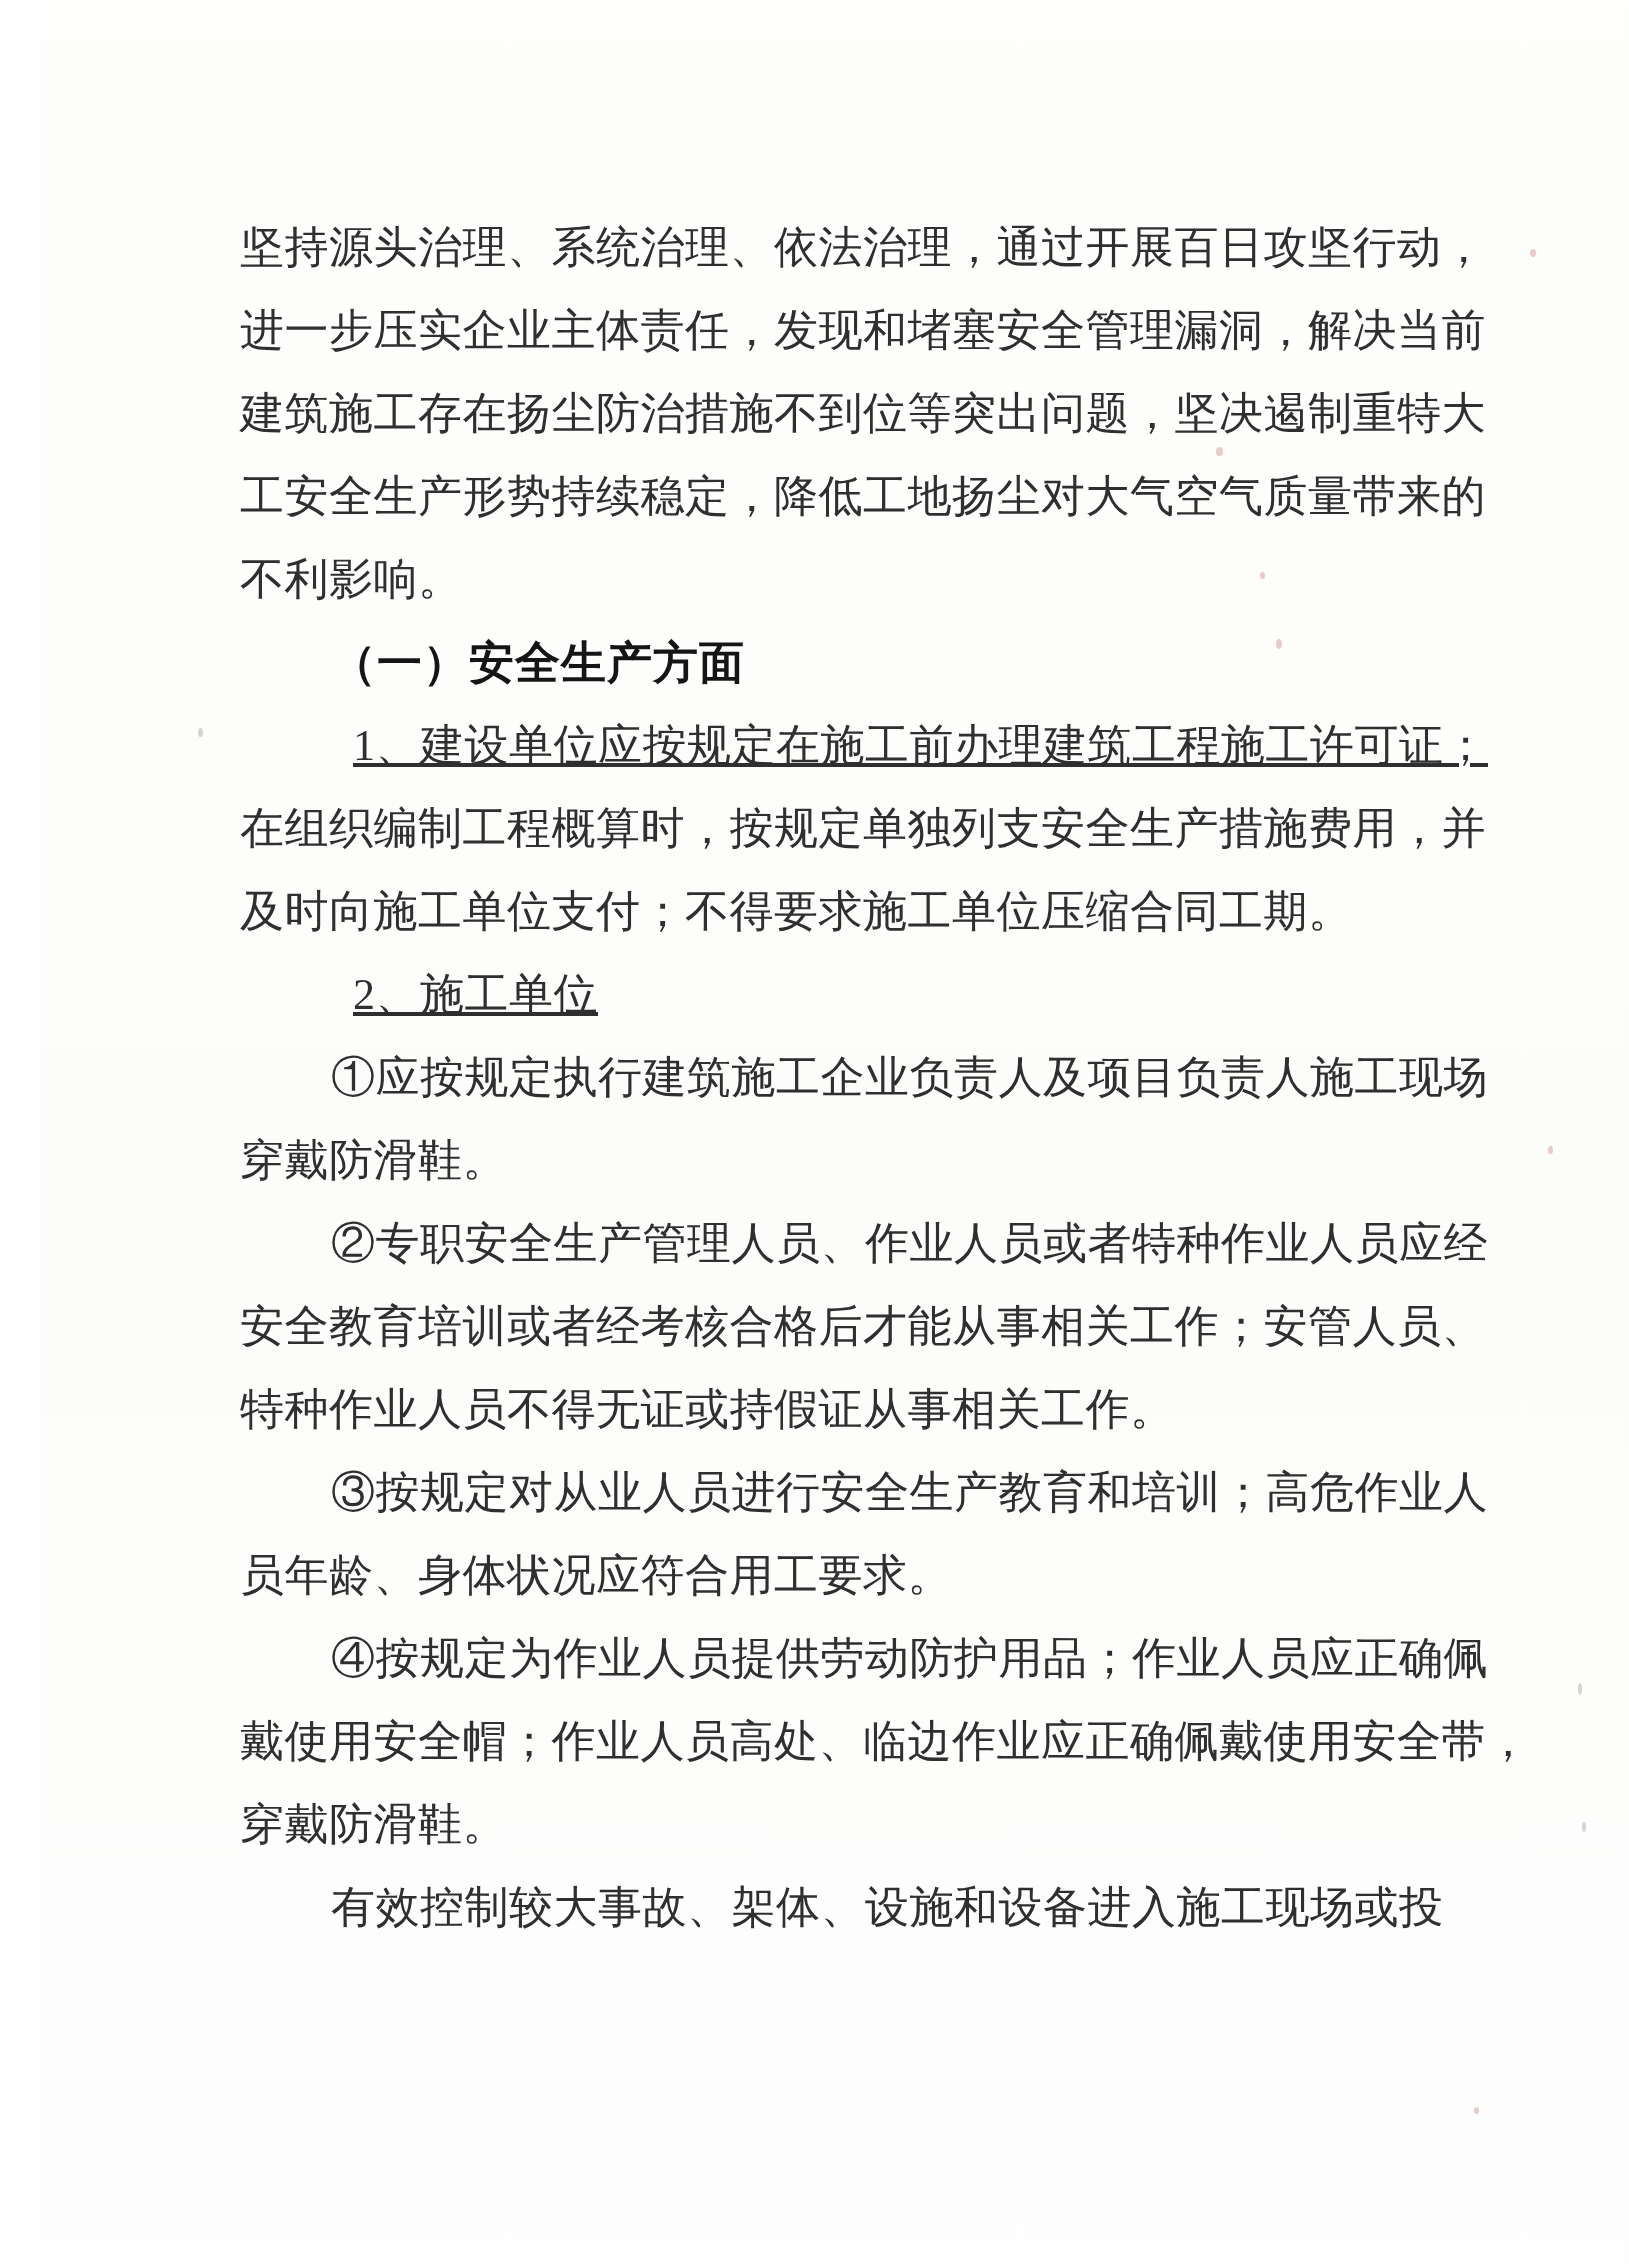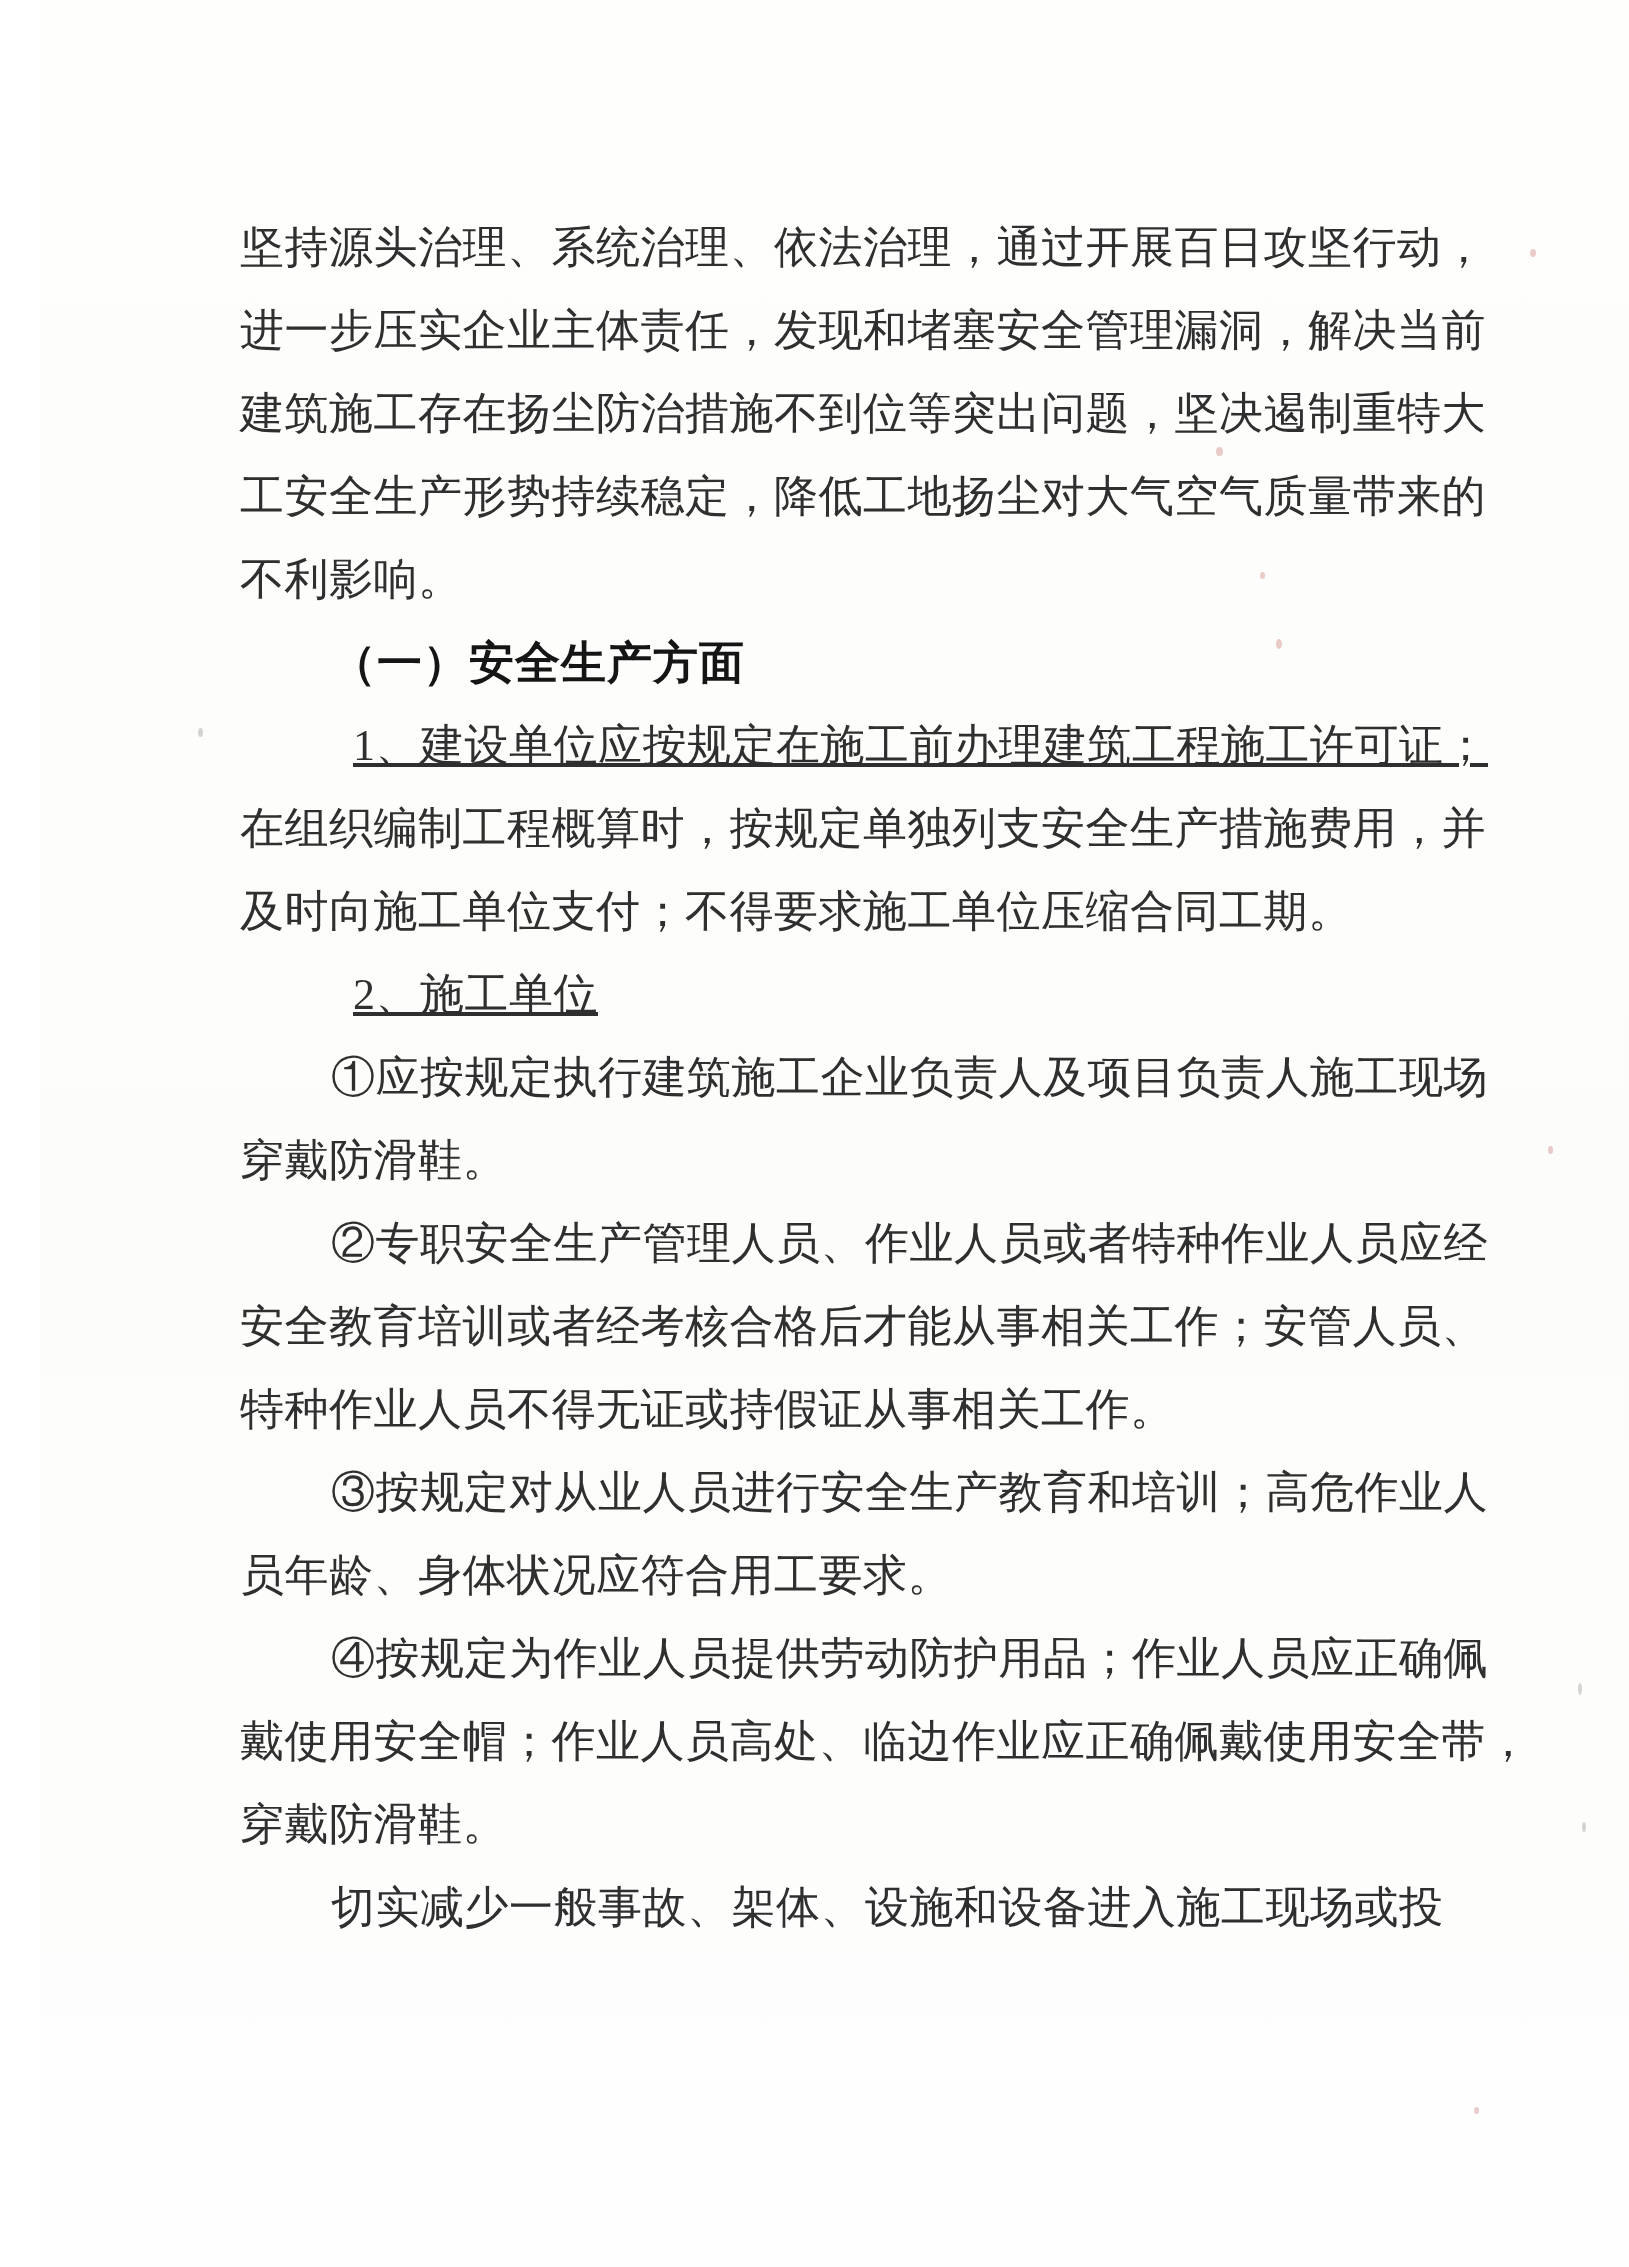--- a/index.html
+++ b/index.html
@@ -69,21 +69,21 @@
     <div class="line ind2">①应按规定执行建筑施工企业负责人及项目负责人施工现场</div>
     <div class="line">穿戴防滑鞋。</div>
     <div class="line ind2">②专职安全生产管理人员、作业人员或者特种作业人员应经</div>
     <div class="line">安全教育培训或者经考核合格后才能从事相关工作；安管人员、</div>
     <div class="line">特种作业人员不得无证或持假证从事相关工作。</div>
     <div class="line ind2">③按规定对从业人员进行安全生产教育和培训；高危作业人</div>
     <div class="line">员年龄、身体状况应符合用工要求。</div>
     <div class="line ind2">④按规定为作业人员提供劳动防护用品；作业人员应正确佩</div>
     <div class="line">戴使用安全帽；作业人员高处、临边作业应正确佩戴使用安全带，</div>
     <div class="line">穿戴防滑鞋。</div>
-    <div class="line ind2">切实减少一般事故、架体、设施和设备进入施工现场或投</div>
+    <div class="line ind2">有效控制较大事故、架体、设施和设备进入施工现场或投</div>
   </div>
 
   <span class="speck pink" style="left:1490px; top:249px; width:6px; height:8px;"></span>
   <span class="speck pink" style="left:1176px; top:447px; width:7px; height:9px;"></span>
   <span class="speck pink" style="left:1220px; top:572px; width:5px; height:7px;"></span>
   <span class="speck pink" style="left:1236px; top:639px; width:6px; height:10px;"></span>
   <span class="speck gray" style="left:158px;  top:728px; width:5px; height:9px;"></span>
   <span class="speck pink" style="left:1508px; top:1146px; width:5px; height:8px;"></span>
   <span class="speck gray" style="left:1538px; top:1683px; width:4px; height:12px;"></span>
   <span class="speck gray" style="left:1542px; top:1822px; width:4px; height:10px;"></span>

